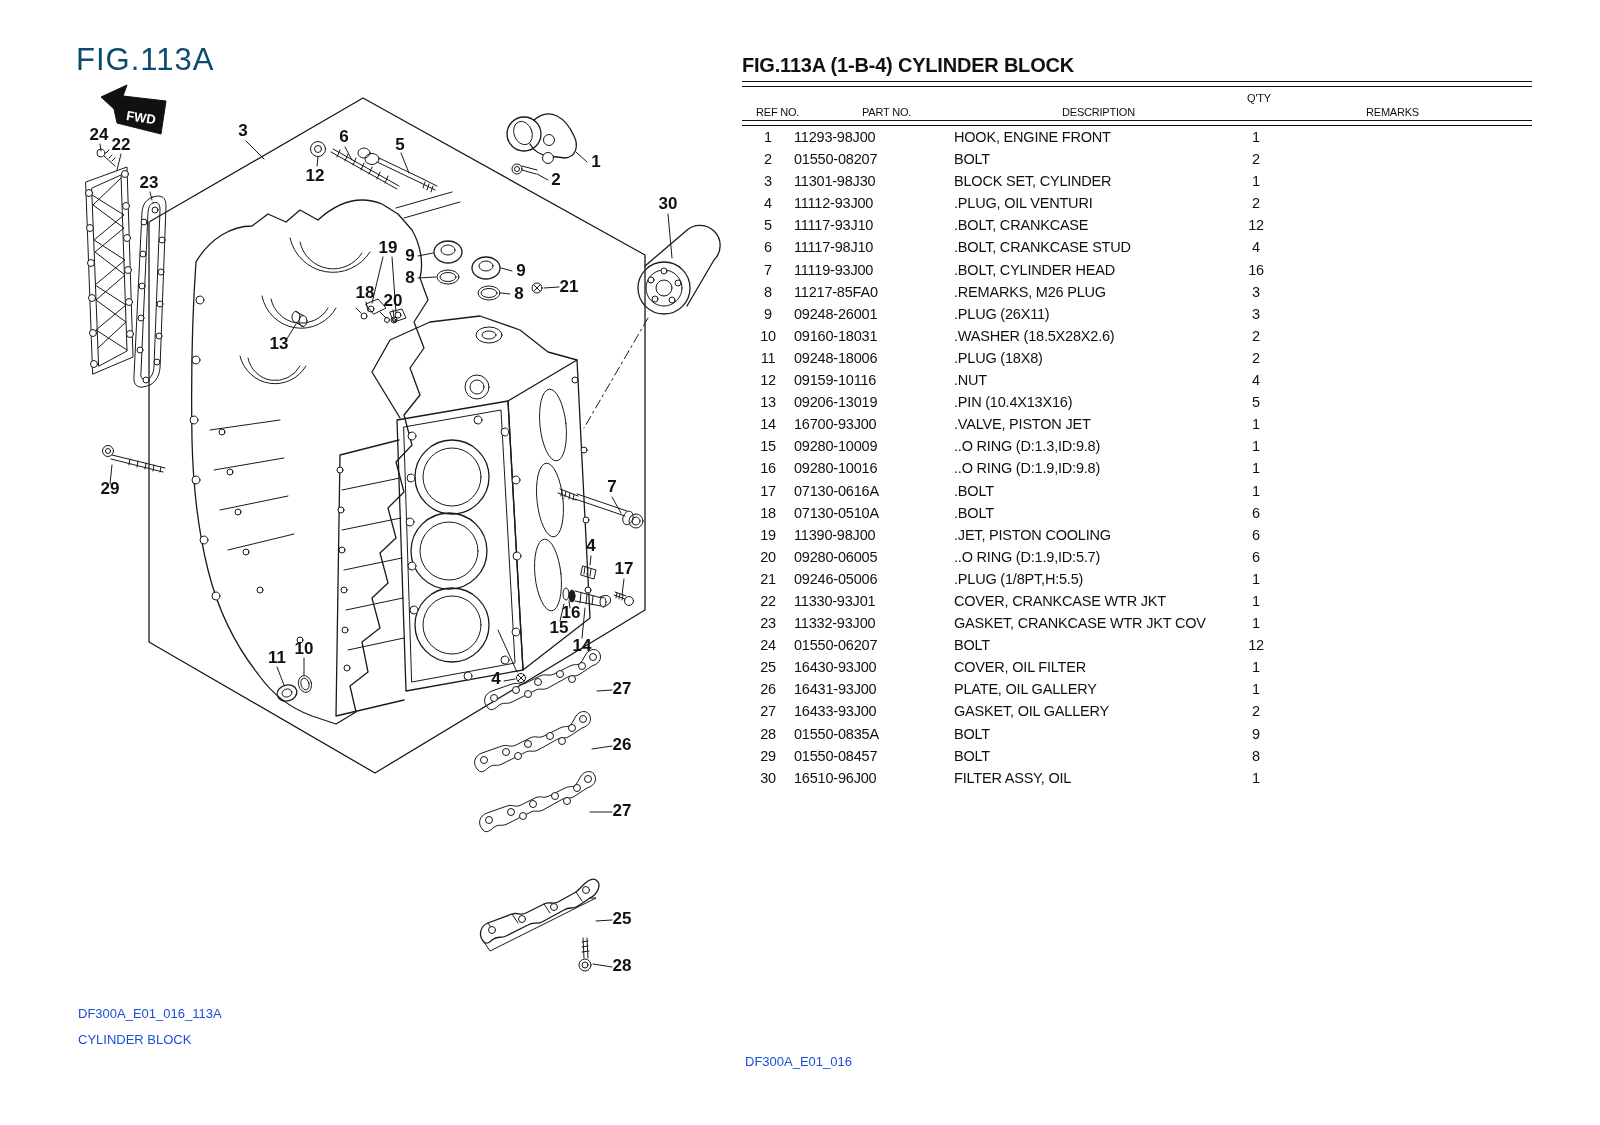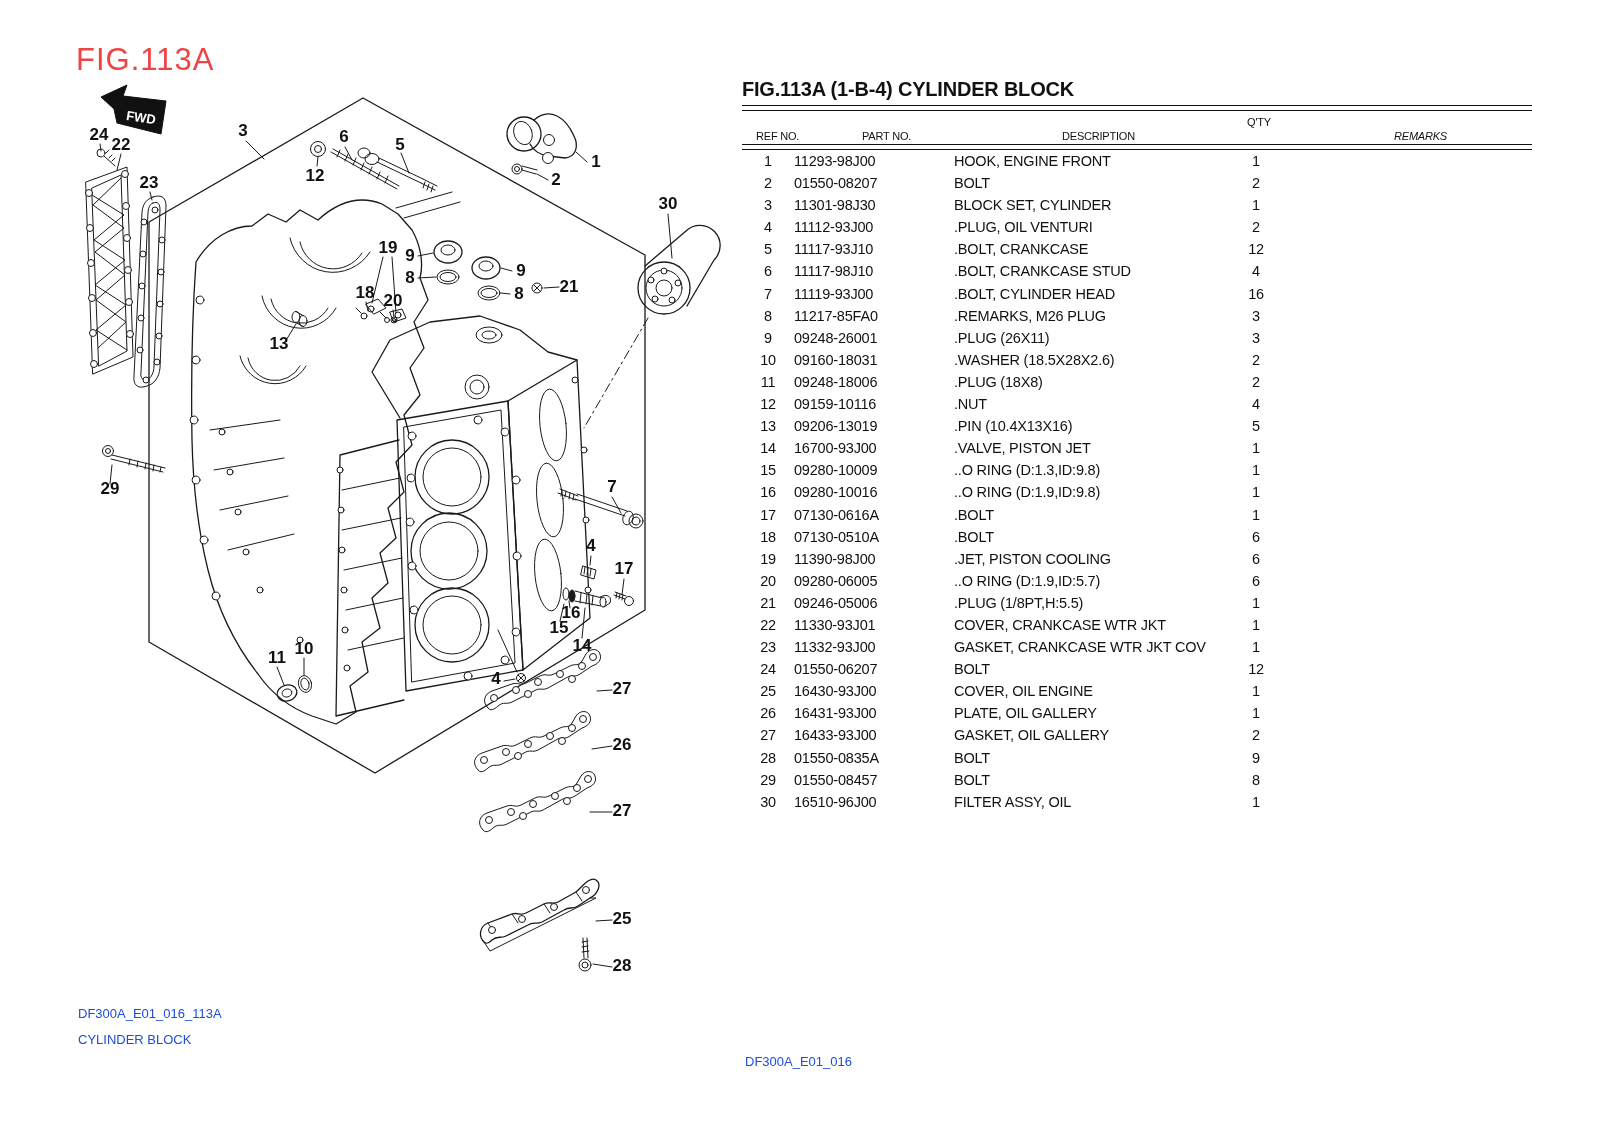--- a/index.html
+++ b/index.html
@@ -1,31 +1,31 @@
 <!DOCTYPE html>
 <html><head>
 <meta charset="utf-8">
 <style>
   html,body{margin:0;padding:0;background:#ffffff;}
   body{width:1600px;height:1125px;position:relative;overflow:hidden;
        font-family:"Liberation Sans",sans-serif;color:#111;}
   
-  #fig-title{position:absolute;left:76px;top:42px;font-size:31px;letter-spacing:1px;color:#ef4444;}
+  #fig-title{position:absolute;left:76px;top:42px;font-size:31px;letter-spacing:1px;color:#0c4a6e;}
   #diagram{position:absolute;left:0;top:0;}
   
   #tbl{position:absolute;left:742px;top:54px;width:790px;}
-  .tbl-title{font-size:20px;font-weight:bold;letter-spacing:-0.2px;padding-bottom:4px;margin-top:24px;}
+  .tbl-title{font-size:20px;font-weight:bold;letter-spacing:-0.2px;padding-bottom:4px;}
   .dbl{height:4px;border-top:1.6px solid #111;border-bottom:1.6px solid #111;}
   .thead{position:relative;height:33px;font-size:11px;letter-spacing:-0.2px;}
   .thead span{position:absolute;bottom:2px;white-space:nowrap;}
   .h-ref{left:14px;}
   .h-part{left:120px;text-align:center;}
   .h-desc{left:320px;}
   .h-qty{left:486px;width:62px;text-align:center;bottom:16px !important;}
-  .h-rem{left:652px;font-style:italic;}
+  .h-rem{left:624px;}
   .tbody{font-size:14.5px;letter-spacing:-0.2px;}
   .row{display:flex;height:22.1px;line-height:22.1px;white-space:nowrap;}
   .c-ref{width:52px;text-align:center;flex:none;}
   .c-part{width:150px;text-align:left;font-weight:normal;flex:none;}
   .c-desc{flex:1;padding-left:10px;overflow:hidden;}
   .c-qty{width:62px;text-align:center;flex:none;}
   .c-rem{width:245px;flex:none;}
   
   .foot{position:absolute;font-size:13px;letter-spacing:0px;color:#1d4ed8;white-space:nowrap;}
   #foot-code{left:78px;top:1006px;}
@@ -595,21 +595,21 @@
         <span class="c-ref">24</span>
         <span class="c-part">01550-06207</span>
         <span class="c-desc">BOLT</span>
         <span class="c-qty">12</span>
         <span class="c-rem"></span>
       </div>
 
       <div class="row">
         <span class="c-ref">25</span>
         <span class="c-part">16430-93J00</span>
-        <span class="c-desc">COVER, OIL ENGINE</span>
+        <span class="c-desc">COVER, OIL FILTER</span>
         <span class="c-qty">1</span>
         <span class="c-rem"></span>
       </div>
 
       <div class="row">
         <span class="c-ref">26</span>
         <span class="c-part">16431-93J00</span>
         <span class="c-desc">PLATE, OIL GALLERY</span>
         <span class="c-qty">1</span>
         <span class="c-rem"></span>

